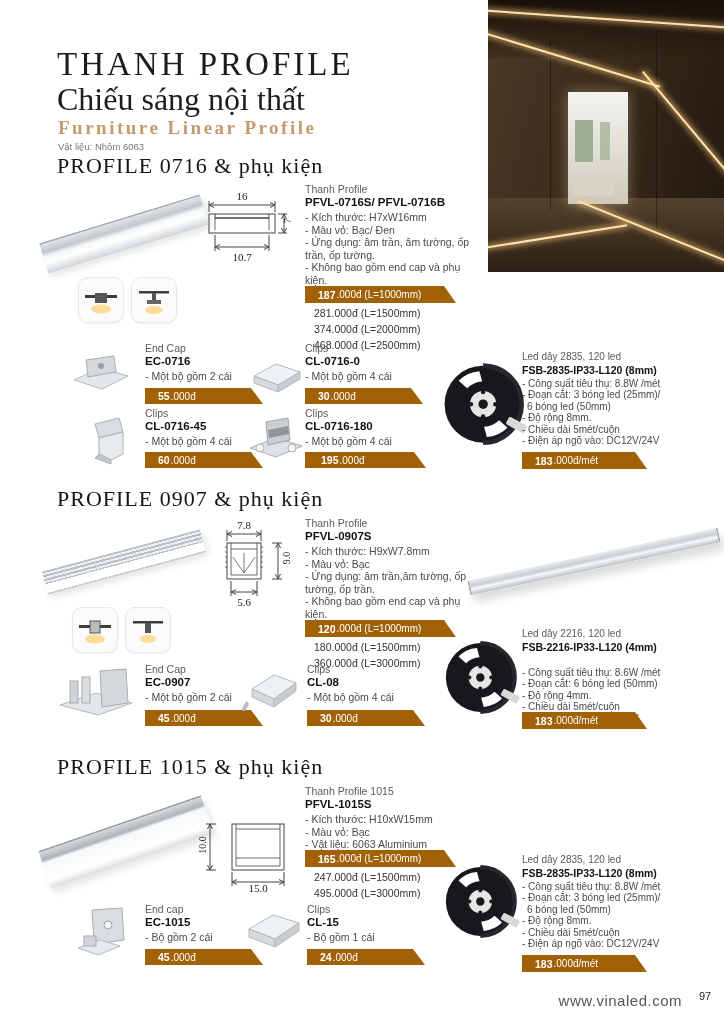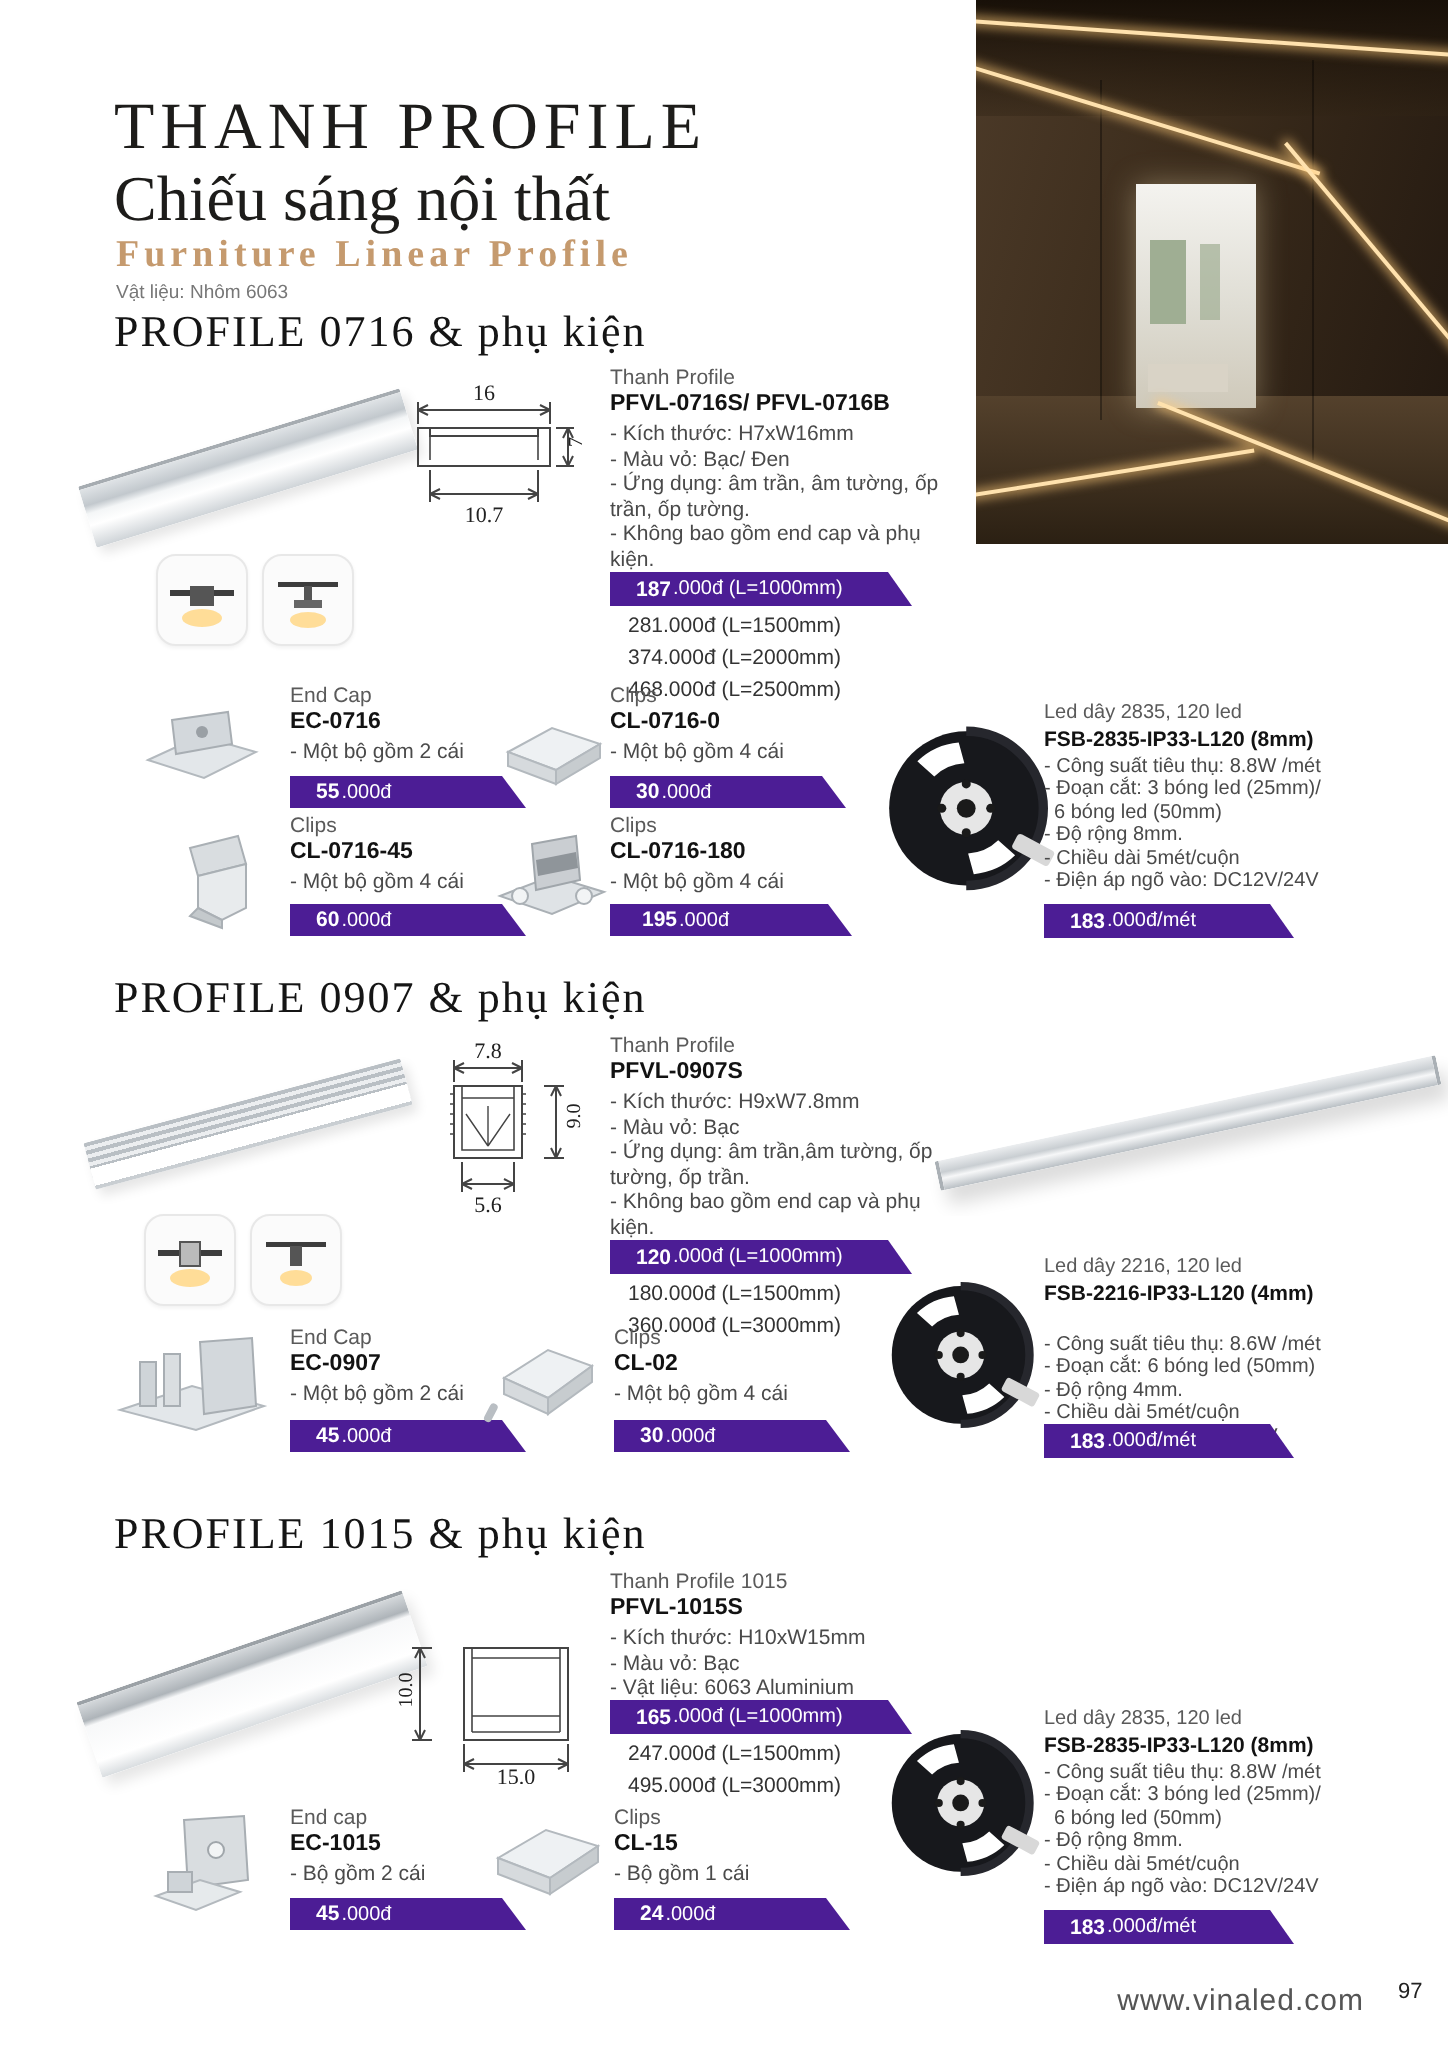--- a/index.html
+++ b/index.html
@@ -10,21 +10,21 @@
   .title1{font-size:33px;letter-spacing:3px;color:#1d1c1a;}
   .title2{font-size:32px;color:#1d1c1a;}
   .subtitle{font-size:19px;font-weight:bold;letter-spacing:2.5px;color:#c59a6e;}
   .note{font-size:9.5px;color:#777;}
   .sec-head{font-size:22px;letter-spacing:1px;color:#151515;}
   .lbl{font-size:10.5px;color:#5a5a5a;margin-bottom:1px;}
   .code{font-size:11.5px;font-weight:bold;color:#121212;margin-bottom:3px;}
   .spec{font-size:10.5px;color:#4a4a4a;line-height:12.5px;}
   .spec-s{font-size:10px;color:#4a4a4a;line-height:11.5px;}
   .cont{padding-left:5px;}
-  .badge{background:#4c1d95;color:#fff;font-size:10px;display:flex;align-items:center;
+  .badge{background:#a16207;color:#fff;font-size:10px;display:flex;align-items:center;
          padding-left:13px;clip-path:polygon(0 0,calc(100% - 12px) 0,100% 100%,0 100%);}
   .badge b{font-size:10.5px;margin-right:1px;}
   .plist{font-size:10.5px;color:#333;line-height:16px;}
   .acc-img svg,.reel svg,.mnt svg,.dwg svg{display:block;}
   .mnt{width:44px;height:44px;background:#fbfbfb;border:1px solid #e8e8e8;border-radius:10px;
        box-shadow:0 1px 2px rgba(0,0,0,.06);}
   .bar{position:absolute;border-radius:1px;}
   .bar-flat{background:linear-gradient(180deg,#dfe3e6 0%,#c2c8cd 28%,#f4f6f7 42%,#ffffff 62%,#cfd4d8 100%);
             border-top:2px solid #a6acb1;box-shadow:2px 4px 6px rgba(0,0,0,.10);}
   .bar-fin{background:
@@ -366,21 +366,21 @@
   <div class="abs acc-img" style="left:240px;top:663px;">
     <svg width="62" height="56" viewBox="0 0 62 56">
       <polygon points="12,26 34,12 56,20 34,36" fill="#eef1f3" stroke="#b3b9be"></polygon>
       <polygon points="12,26 12,34 34,44 34,36" fill="#d6dadd" stroke="#b3b9be"></polygon>
       <polygon points="34,36 56,20 56,28 34,44" fill="#c7cccf" stroke="#b3b9be"></polygon>
       <rect x="6" y="38" width="4" height="10" rx="2" fill="#b9bec3" transform="rotate(28 6 38)"></rect>
     </svg>
   </div>
   <div class="abs" style="left:307px;top:663px;width:150px;">
     <div class="lbl">Clips</div>
-    <div class="code">CL-02</div>
+    <div class="code">CL-08</div>
     <div class="spec">- Một bộ gồm 4 cái</div>
   </div>
   <div class="abs badge" style="left:307px;top:710px;width:105px;height:16px;">
     <b>30</b>
       <span>.000đ</span>
   </div>
 
   <div class="abs serif sec-head" style="left:57px;top:754px;">PROFILE 1015 &amp; phụ kiện</div>
 
   <div class="abs" style="left:48px;top:788px;width:150px;height:100px;">

